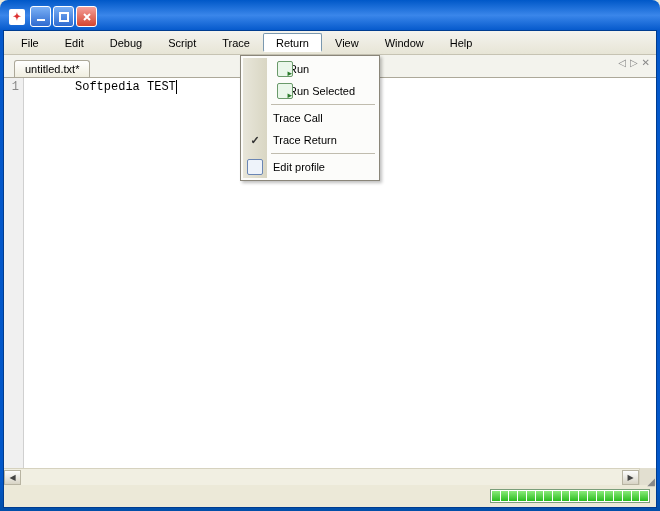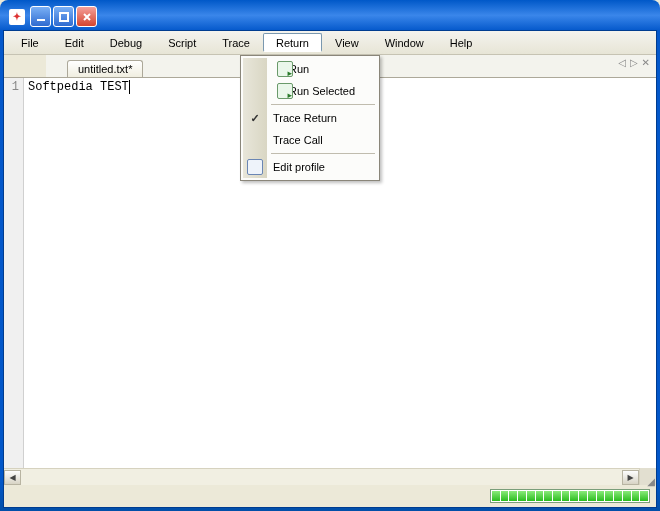--- a/index.html
+++ b/index.html
@@ -83,26 +83,25 @@
   border: 1px solid transparent;
   border-radius: 2px;
 }
 .menubar-item.active {
   background: #fff;
   border: 1px solid #7a98af;
   border-bottom: 1px solid #fff;
 }
 .tabbar {
   background: #f3f3ed;
-  padding: 3px 3px 0 21px;
+  padding: 3px 3px 0 10px;
   height: 22px;
   display: flex;
   align-items: flex-end;
   position: relative;
-  margin-left: 42px;
 }
 .tab {
   background: linear-gradient(to bottom, #fff, #f0eee0);
   border: 1px solid #aca899;
   border-bottom: none;
   padding: 2px 10px;
   border-radius: 3px 3px 0 0;
   font-size: 11px;
   cursor: pointer;
 }
@@ -132,20 +131,21 @@
   font-family: "Courier New", monospace;
   font-size: 12px;
 }
 .editor {
   flex: 1;
   font-family: "Courier New", monospace;
   font-size: 12px;
   padding: 2px 4px;
   position: relative;
   color: #000;
+  margin-left: 47px;
 }
 .editor-line::after {
   content: "";
   border-right: 1px solid #000;
   animation: none;
   margin-left: 0;
 }
 .scroll-h {
   height: 17px;
   background: #f1efe2;
@@ -289,25 +289,25 @@
       <div class="dd-item">
         <span class="dd-icon run-icon"></span>
         <span>Run</span>
       </div>
       <div class="dd-item">
         <span class="dd-icon runsel-icon"></span>
         <span>Run Selected</span>
       </div>
       <div class="dd-sep"></div>
       <div class="dd-item">
+        <span>Trace Call</span>
+      </div>
+      <div class="dd-item">
         <span class="dd-icon check-icon"></span>
         <span>Trace Return</span>
-      </div>
-      <div class="dd-item">
-        <span>Trace Call</span>
       </div>
       <div class="dd-sep"></div>
       <div class="dd-item">
         <span class="dd-icon profile-icon"></span>
         <span>Edit profile</span>
       </div>
     </div>
 
     <div class="tabbar">
       <div class="tab">untitled.txt*</div>

